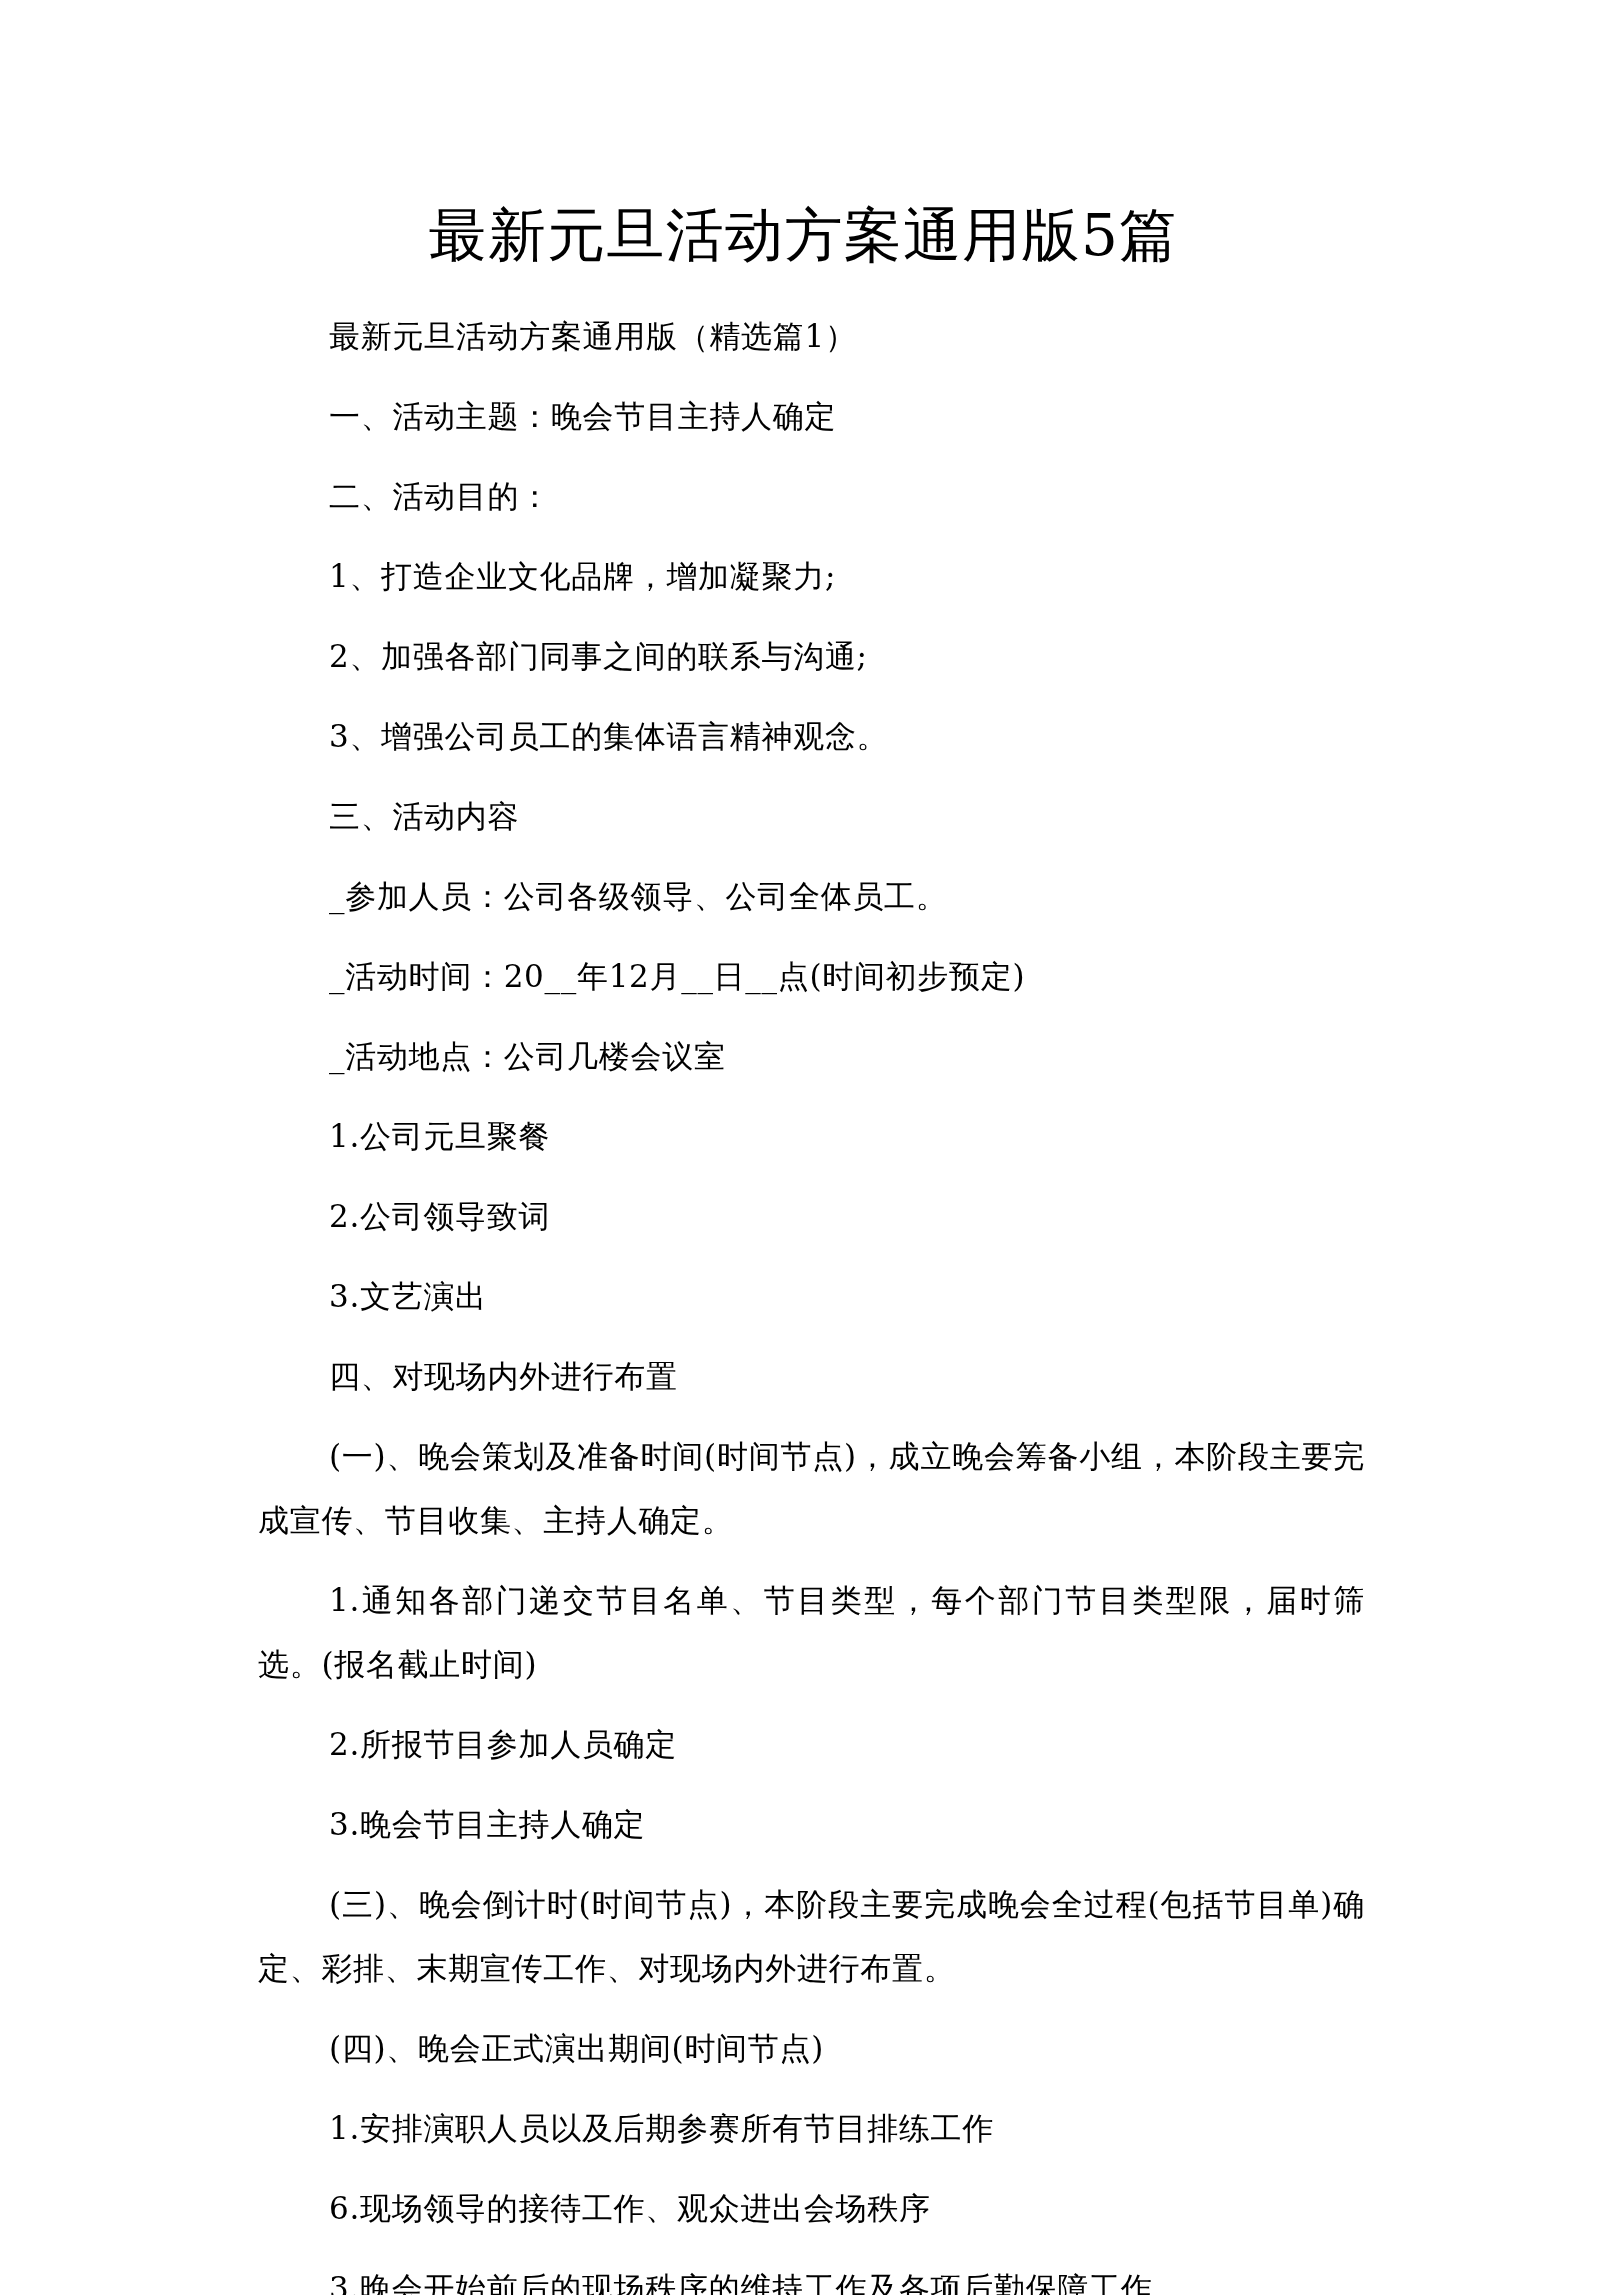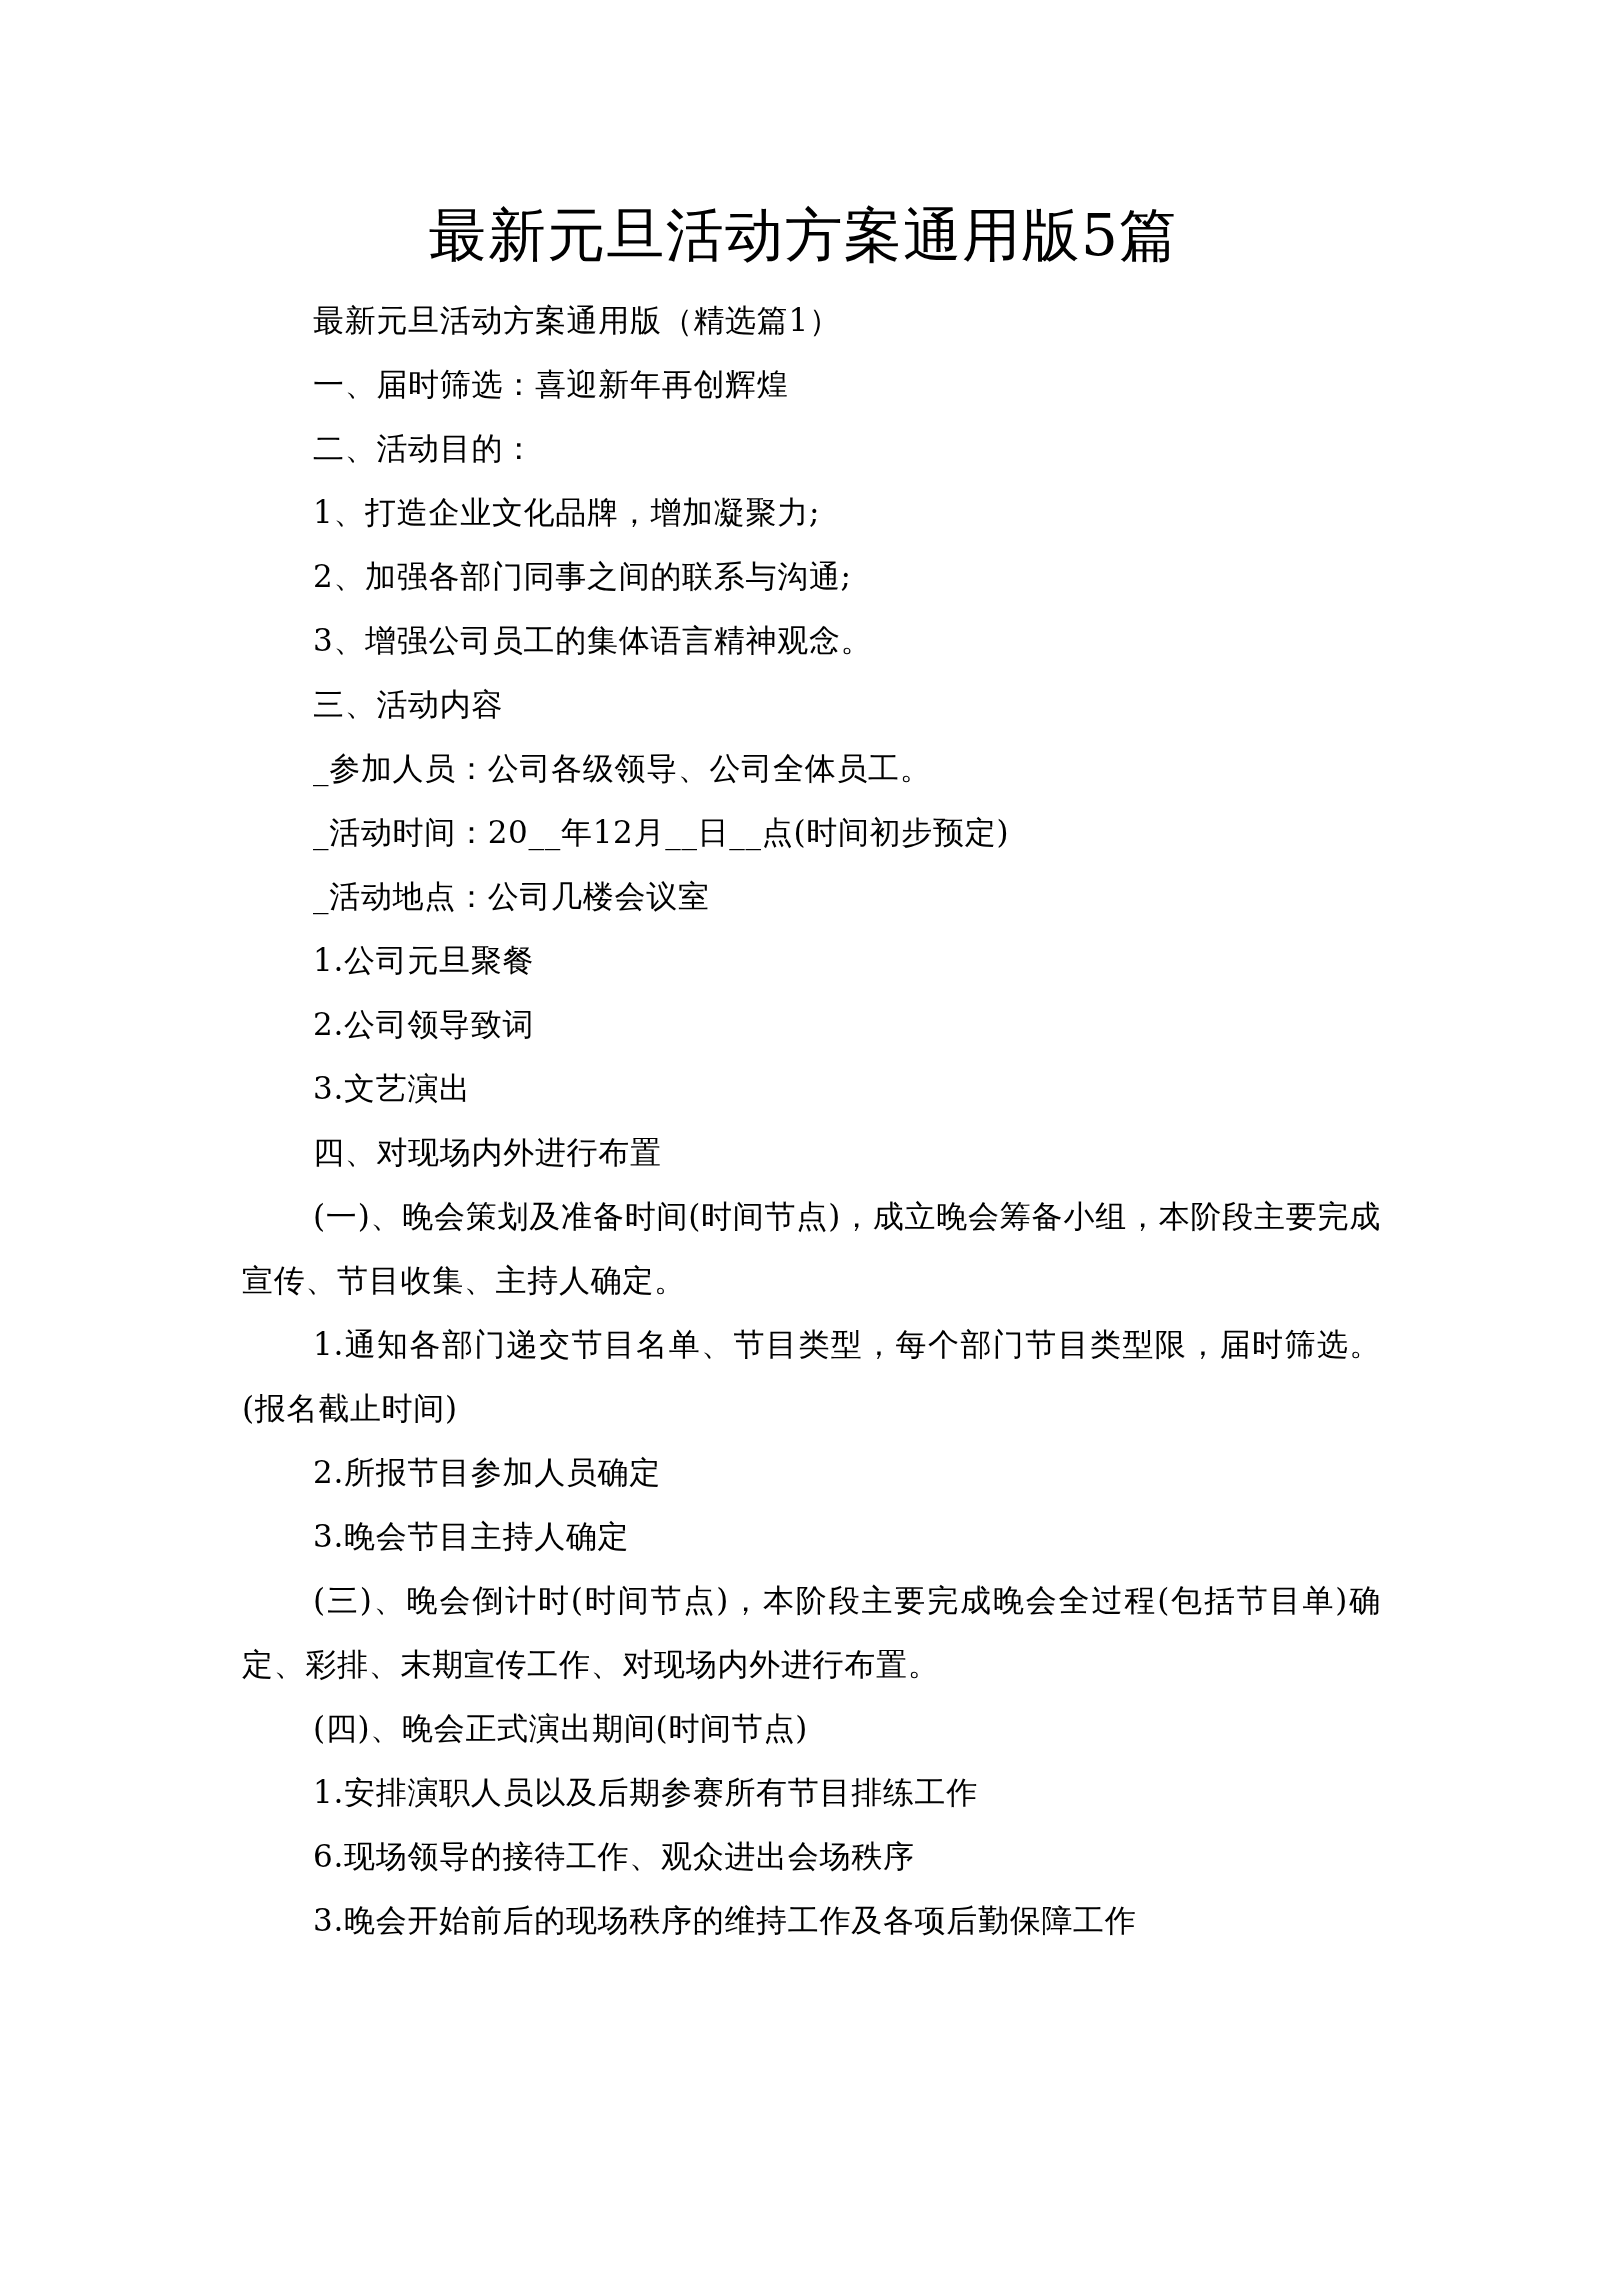--- a/index.html
+++ b/index.html
@@ -35,37 +35,37 @@
       letter-spacing: 1.3px;
       margin: 0;
     }
     .body {
       position: absolute;
       left: 242px;
       top: 288px;
       width: 1139px;
     }
     .para {
-      margin: 0;
+      margin: 16px;
       font-size: 31px;
       line-height: 64px;
       text-indent: 71px;
       text-align: justify;
       letter-spacing: 0.7px;
     }
   </style>
 </head>
 <body>
 
 <div class="page">
   <h1 class="title">最新元旦活动方案通用版5篇</h1>
 
   <div class="body">
     <p class="para">最新元旦活动方案通用版（精选篇1）</p>
-    <p class="para">一、届时筛选：喜迎新年再创辉煌</p>
+    <p class="para">一、活动主题：晚会节目主持人确定</p>
     <p class="para">二、活动目的：</p>
     <p class="para">1、打造企业文化品牌，增加凝聚力;</p>
     <p class="para">2、加强各部门同事之间的联系与沟通;</p>
     <p class="para">3、增强公司员工的集体语言精神观念。</p>
     <p class="para">三、活动内容</p>
     <p class="para">_参加人员：公司各级领导、公司全体员工。</p>
     <p class="para">_活动时间：20__年12月__日__点(时间初步预定)</p>
     <p class="para">_活动地点：公司几楼会议室</p>
     <p class="para">1.公司元旦聚餐</p>
     <p class="para">2.公司领导致词</p>

